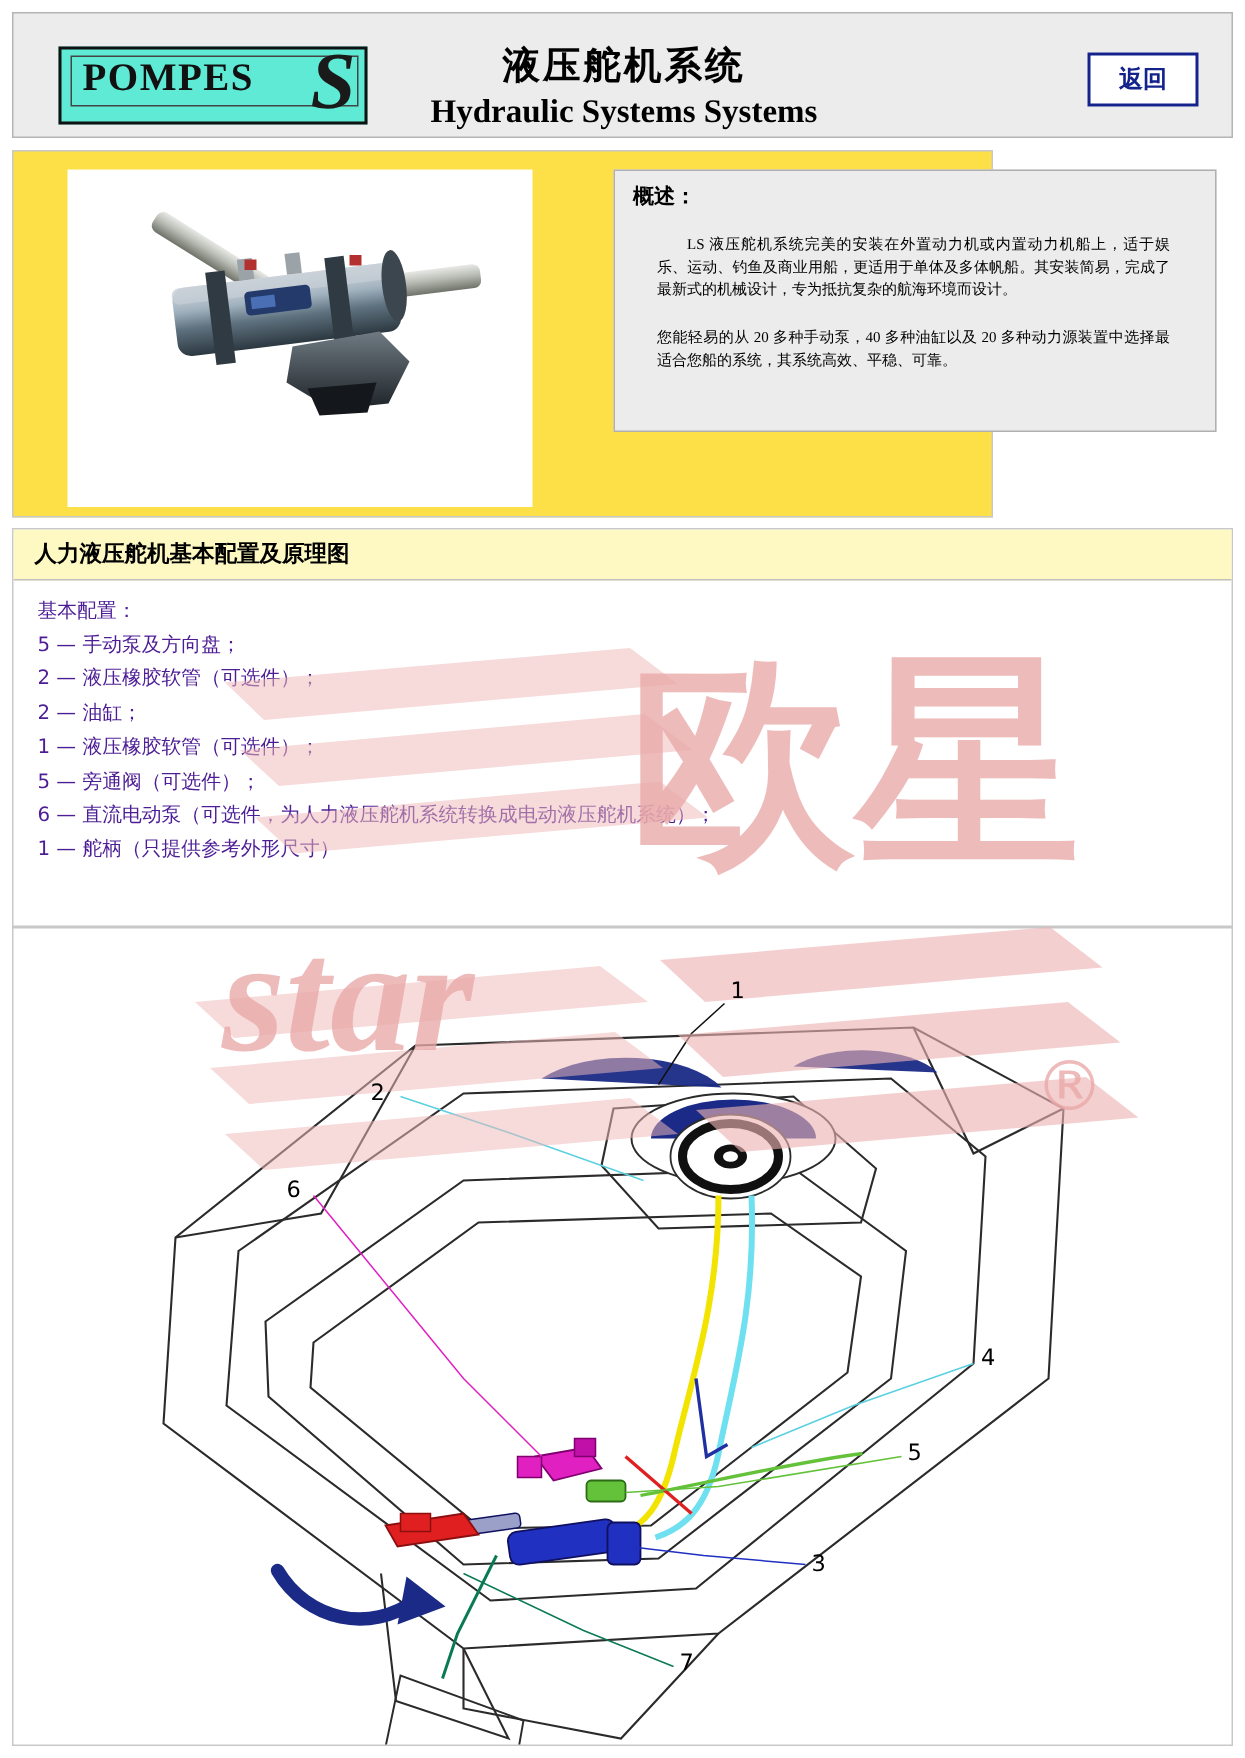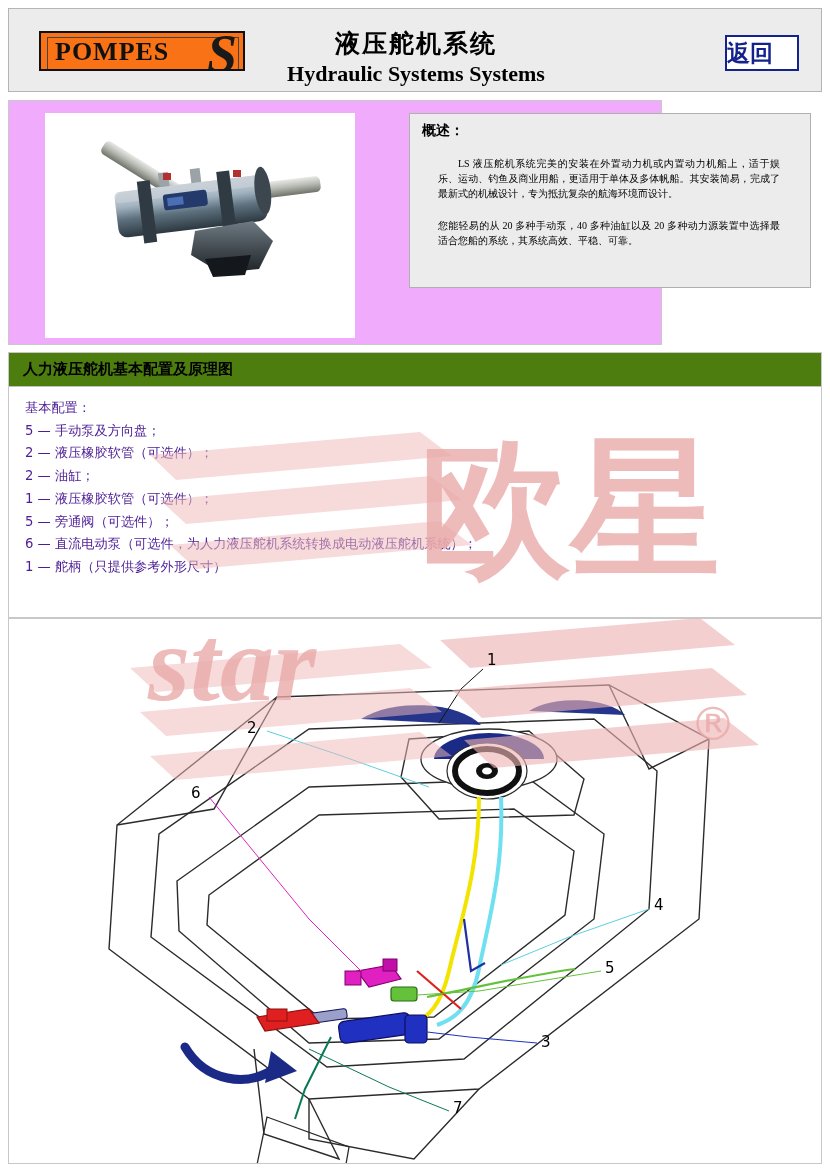--- a/index.html
+++ b/index.html
@@ -20,23 +20,23 @@
   .header {
     position: absolute;
     left: 8px; top: 8px;
     width: 814px; height: 84px;
     background: #ececec;
     border: 1px solid #b4b4b4;
   }
   .logo-box {
     position: absolute;
     left: 30px; top: 22px;
-    width: 206px; height: 40px;
+    width: 206px; height: 52px;
     border: 2px solid #111;
-    background: #f97316;
+    background: #5eead4;
     overflow: hidden;
   }
   .logo-inner {
     position: absolute;
     left: 6px; top: 4px;
     width: 192px; height: 34px;
     border: 1px solid #444;
   }
   .logo-text {
     position: absolute;
@@ -79,32 +79,33 @@
     color: #000;
   }
   .back-btn {
     position: absolute;
     right: 22px; top: 26px;
     width: 74px; height: 36px;
     background: #ffffff;
     border: 2px solid #14228c;
     color: #14228c;
     font-family: "DejaVu Sans", sans-serif;
-    font-size: 23px;
+    font-size: 16px;
     font-weight: bold;
     line-height: 32px;
+    text-align: center;
     cursor: pointer;
   }
 
   
   .top-section {
     position: absolute;
     left: 8px; top: 100px;
     width: 654px; height: 245px;
-    background: #f0abfc;
+    background: #fde047;
     border: 1px solid #c8c8c8;
   }
   .photo-frame {
     position: absolute;
     left: 36px; top: 12px;
     width: 310px; height: 225px;
     background: #ffffff;
   }
   .overview-box {
     position: absolute;
@@ -137,21 +138,21 @@
     left: 8px; top: 352px;
     width: 814px; height: 266px;
     border: 1px solid #c8c8c8;
     background: #ffffff;
     overflow: hidden;
   }
   .config-header {
     position: absolute;
     left: 0; top: 0;
     width: 814px; height: 34px;
-    background: #4d7c0f;
+    background: #fef9c3;
     border-bottom: 1px solid #c0c0c0;
   }
   .config-header span {
     position: absolute;
     left: 14px; top: 7px;
     font-family: "DejaVu Sans", sans-serif;
     font-weight: bold;
     font-size: 15px;
     color: #000;
   }

